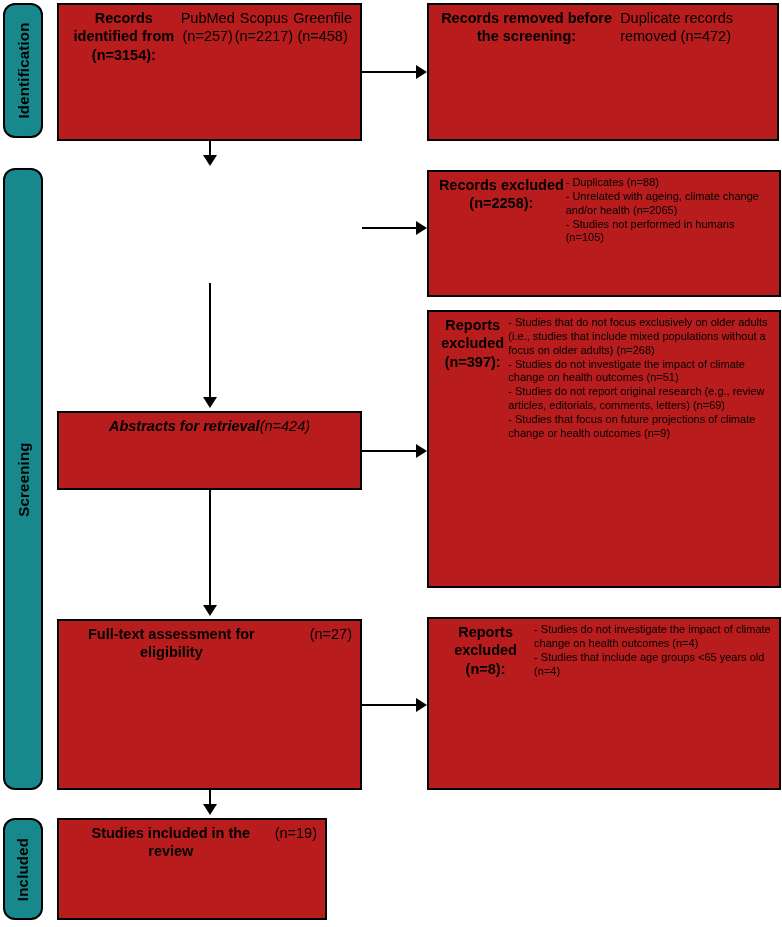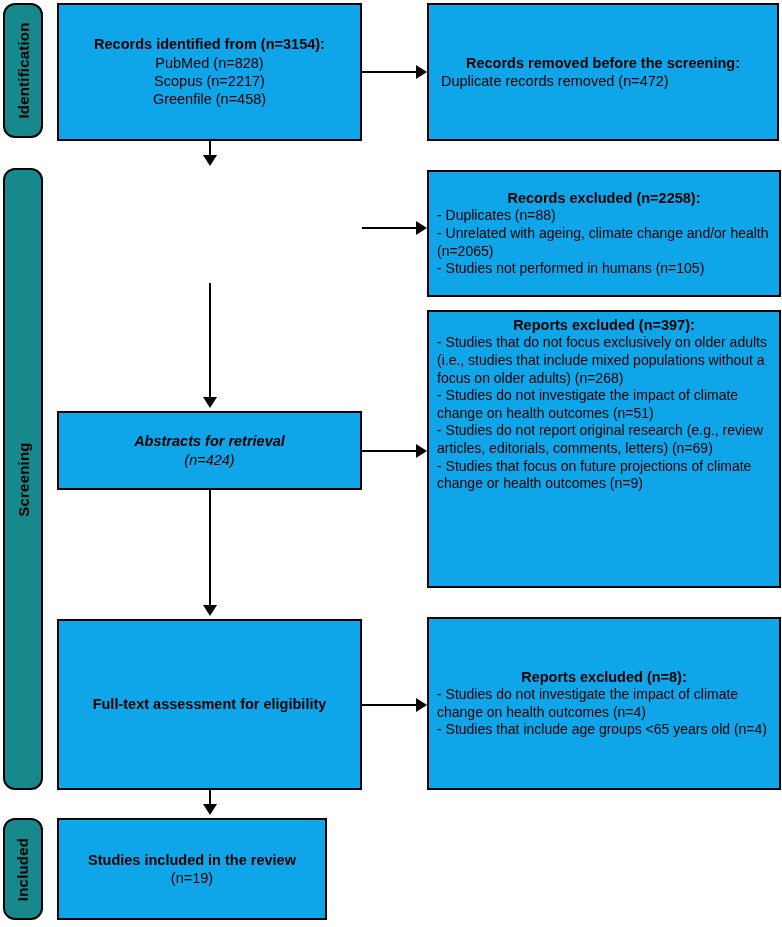--- a/index.html
+++ b/index.html
@@ -36,42 +36,42 @@
     letter-spacing: 0.2px;
     color: #000000;
     white-space: nowrap;
     transform: rotate(-90deg);
   }
 
   
   .flow-box {
     position: absolute;
     box-sizing: border-box;
-    background: #0ea5e9;
+    background: #b91c1c;
     border: 2px solid #000000;
     display: flex;
-    flex-direction: column;
+    flex-direction: row;
     justify-content: center;
     padding: 4px 8px;
   }
   .flow-box .box-title {
     font-weight: bold;
     font-size: 14.5px;
     line-height: 1.26;
     text-align: center;
   }
   .flow-box .box-sub {
     font-weight: normal;
     font-size: 14.5px;
     line-height: 1.26;
     text-align: center;
   }
   .flow-box .box-lines {
     font-weight: normal;
-    font-size: 14px;
+    font-size: 11px;
     line-height: 1.26;
     text-align: left;
   }
   .flow-box .box-lines .line {
     display: block;
   }
 
   
   .v-line {
     position: absolute;
@@ -112,21 +112,21 @@
   <div class="stage-tab" style="left:3px; top:168px; width:40px; height:622px;">
     <span class="stage-label">Screening</span>
   </div>
 
   <div class="stage-tab" style="left:3px; top:818px; width:40px; height:102px;">
     <span class="stage-label">Included</span>
   </div>
 
   <div class="flow-box" style="left:57px; top:3px; width:305px; height:138px;">
     <span class="box-title">Records identified from (n=3154):</span>
-    <span class="box-sub">PubMed (n=828)</span>
+    <span class="box-sub">PubMed (n=257)</span>
     <span class="box-sub">Scopus (n=2217)</span>
     <span class="box-sub">Greenfile (n=458)</span>
   </div>
 
   <div class="flow-box" style="left:427px; top:3px; width:352px; height:138px;">
     <span class="box-title">Records removed before the screening:</span>
     <span class="box-sub" style="text-align:left; padding-left:4px;">Duplicate records removed (n=472)</span>
   </div>
 
   <div class="h-line" style="left:362px; top:71px; width:56px;"></div>
@@ -167,20 +167,21 @@
   </div>
 
   <div class="h-line" style="left:362px; top:450px; width:56px;"></div>
   <div class="arrow-right" style="left:416px; top:444px;"></div>
 
   <div class="v-line" style="left:209px; top:490px; height:116px;"></div>
   <div class="arrow-down" style="left:203px; top:605px;"></div>
 
   <div class="flow-box" style="left:57px; top:619px; width:305px; height:171px;gap:34px;">
     <span class="box-title">Full-text assessment for eligibility</span>
+    <span class="box-sub">(n=27)</span>
   </div>
 
   <div class="flow-box" style="left:427px; top:617px; width:354px; height:173px;">
     <span class="box-title">Reports excluded (n=8):</span>
     <span class="box-lines">
       <span class="line">- Studies do not investigate the impact of climate change on health outcomes (n=4)</span>
       <span class="line">- Studies that include age groups &lt;65 years old (n=4)</span>
     </span>
   </div>
 

